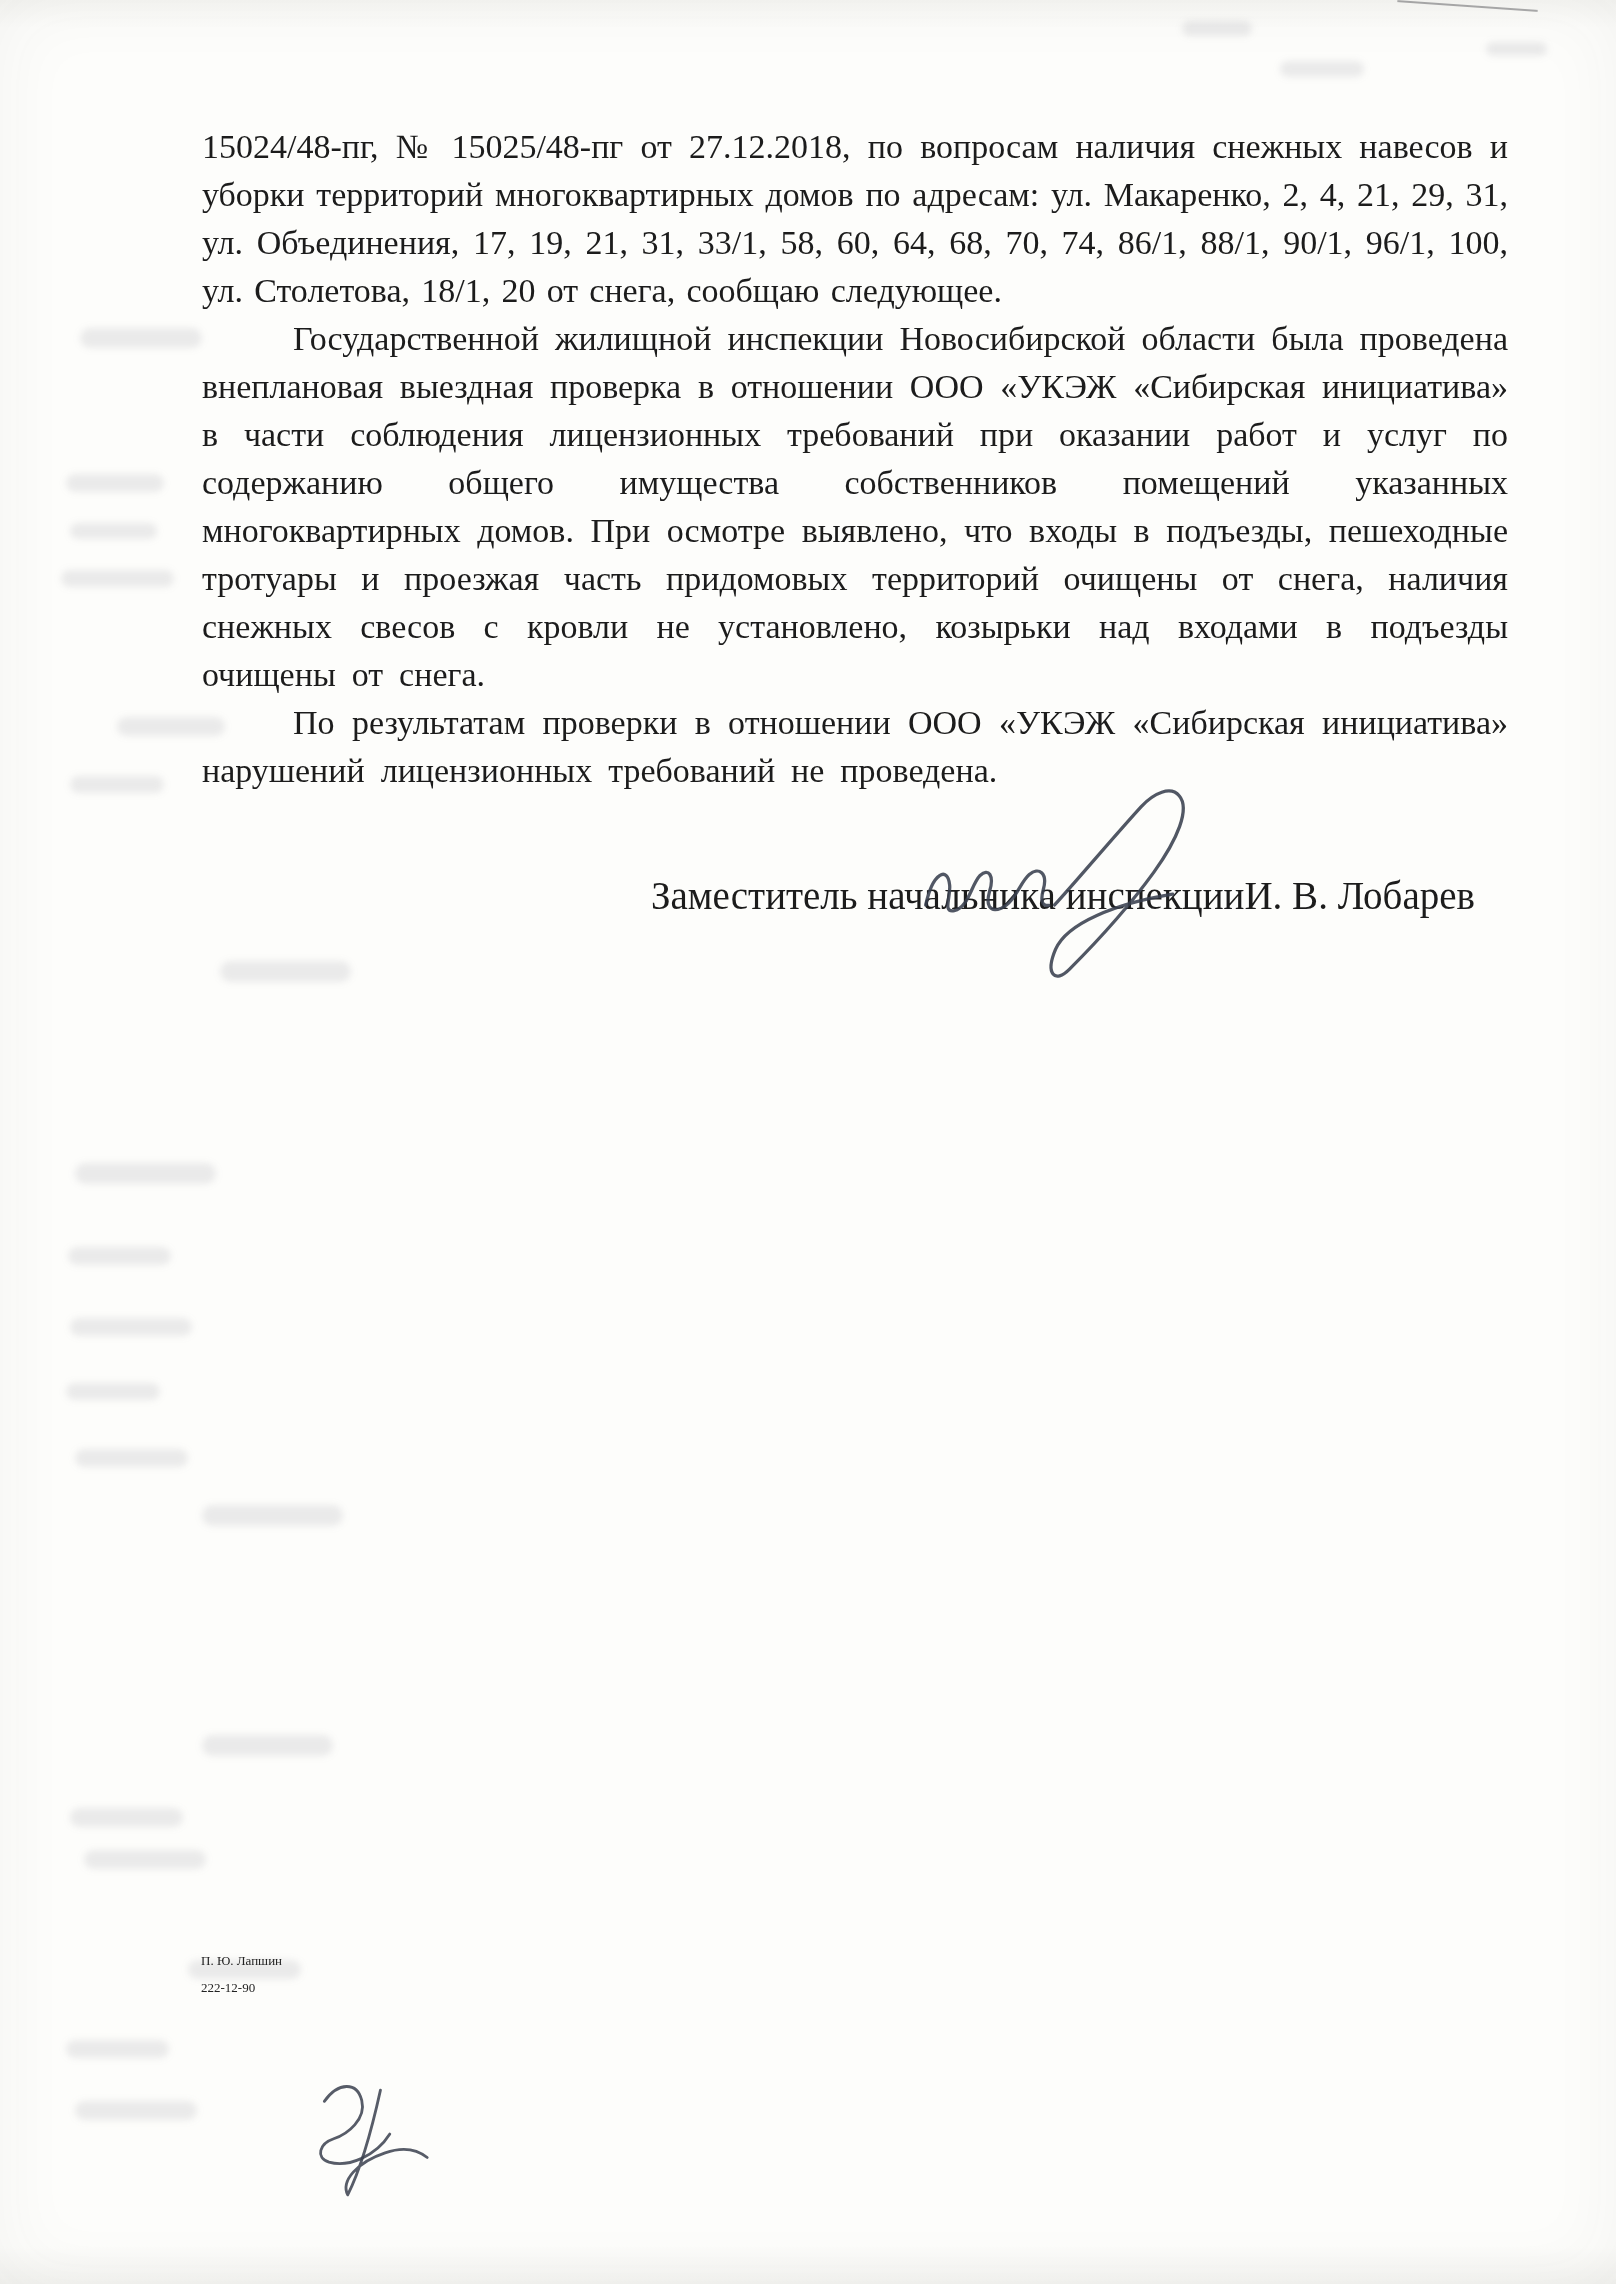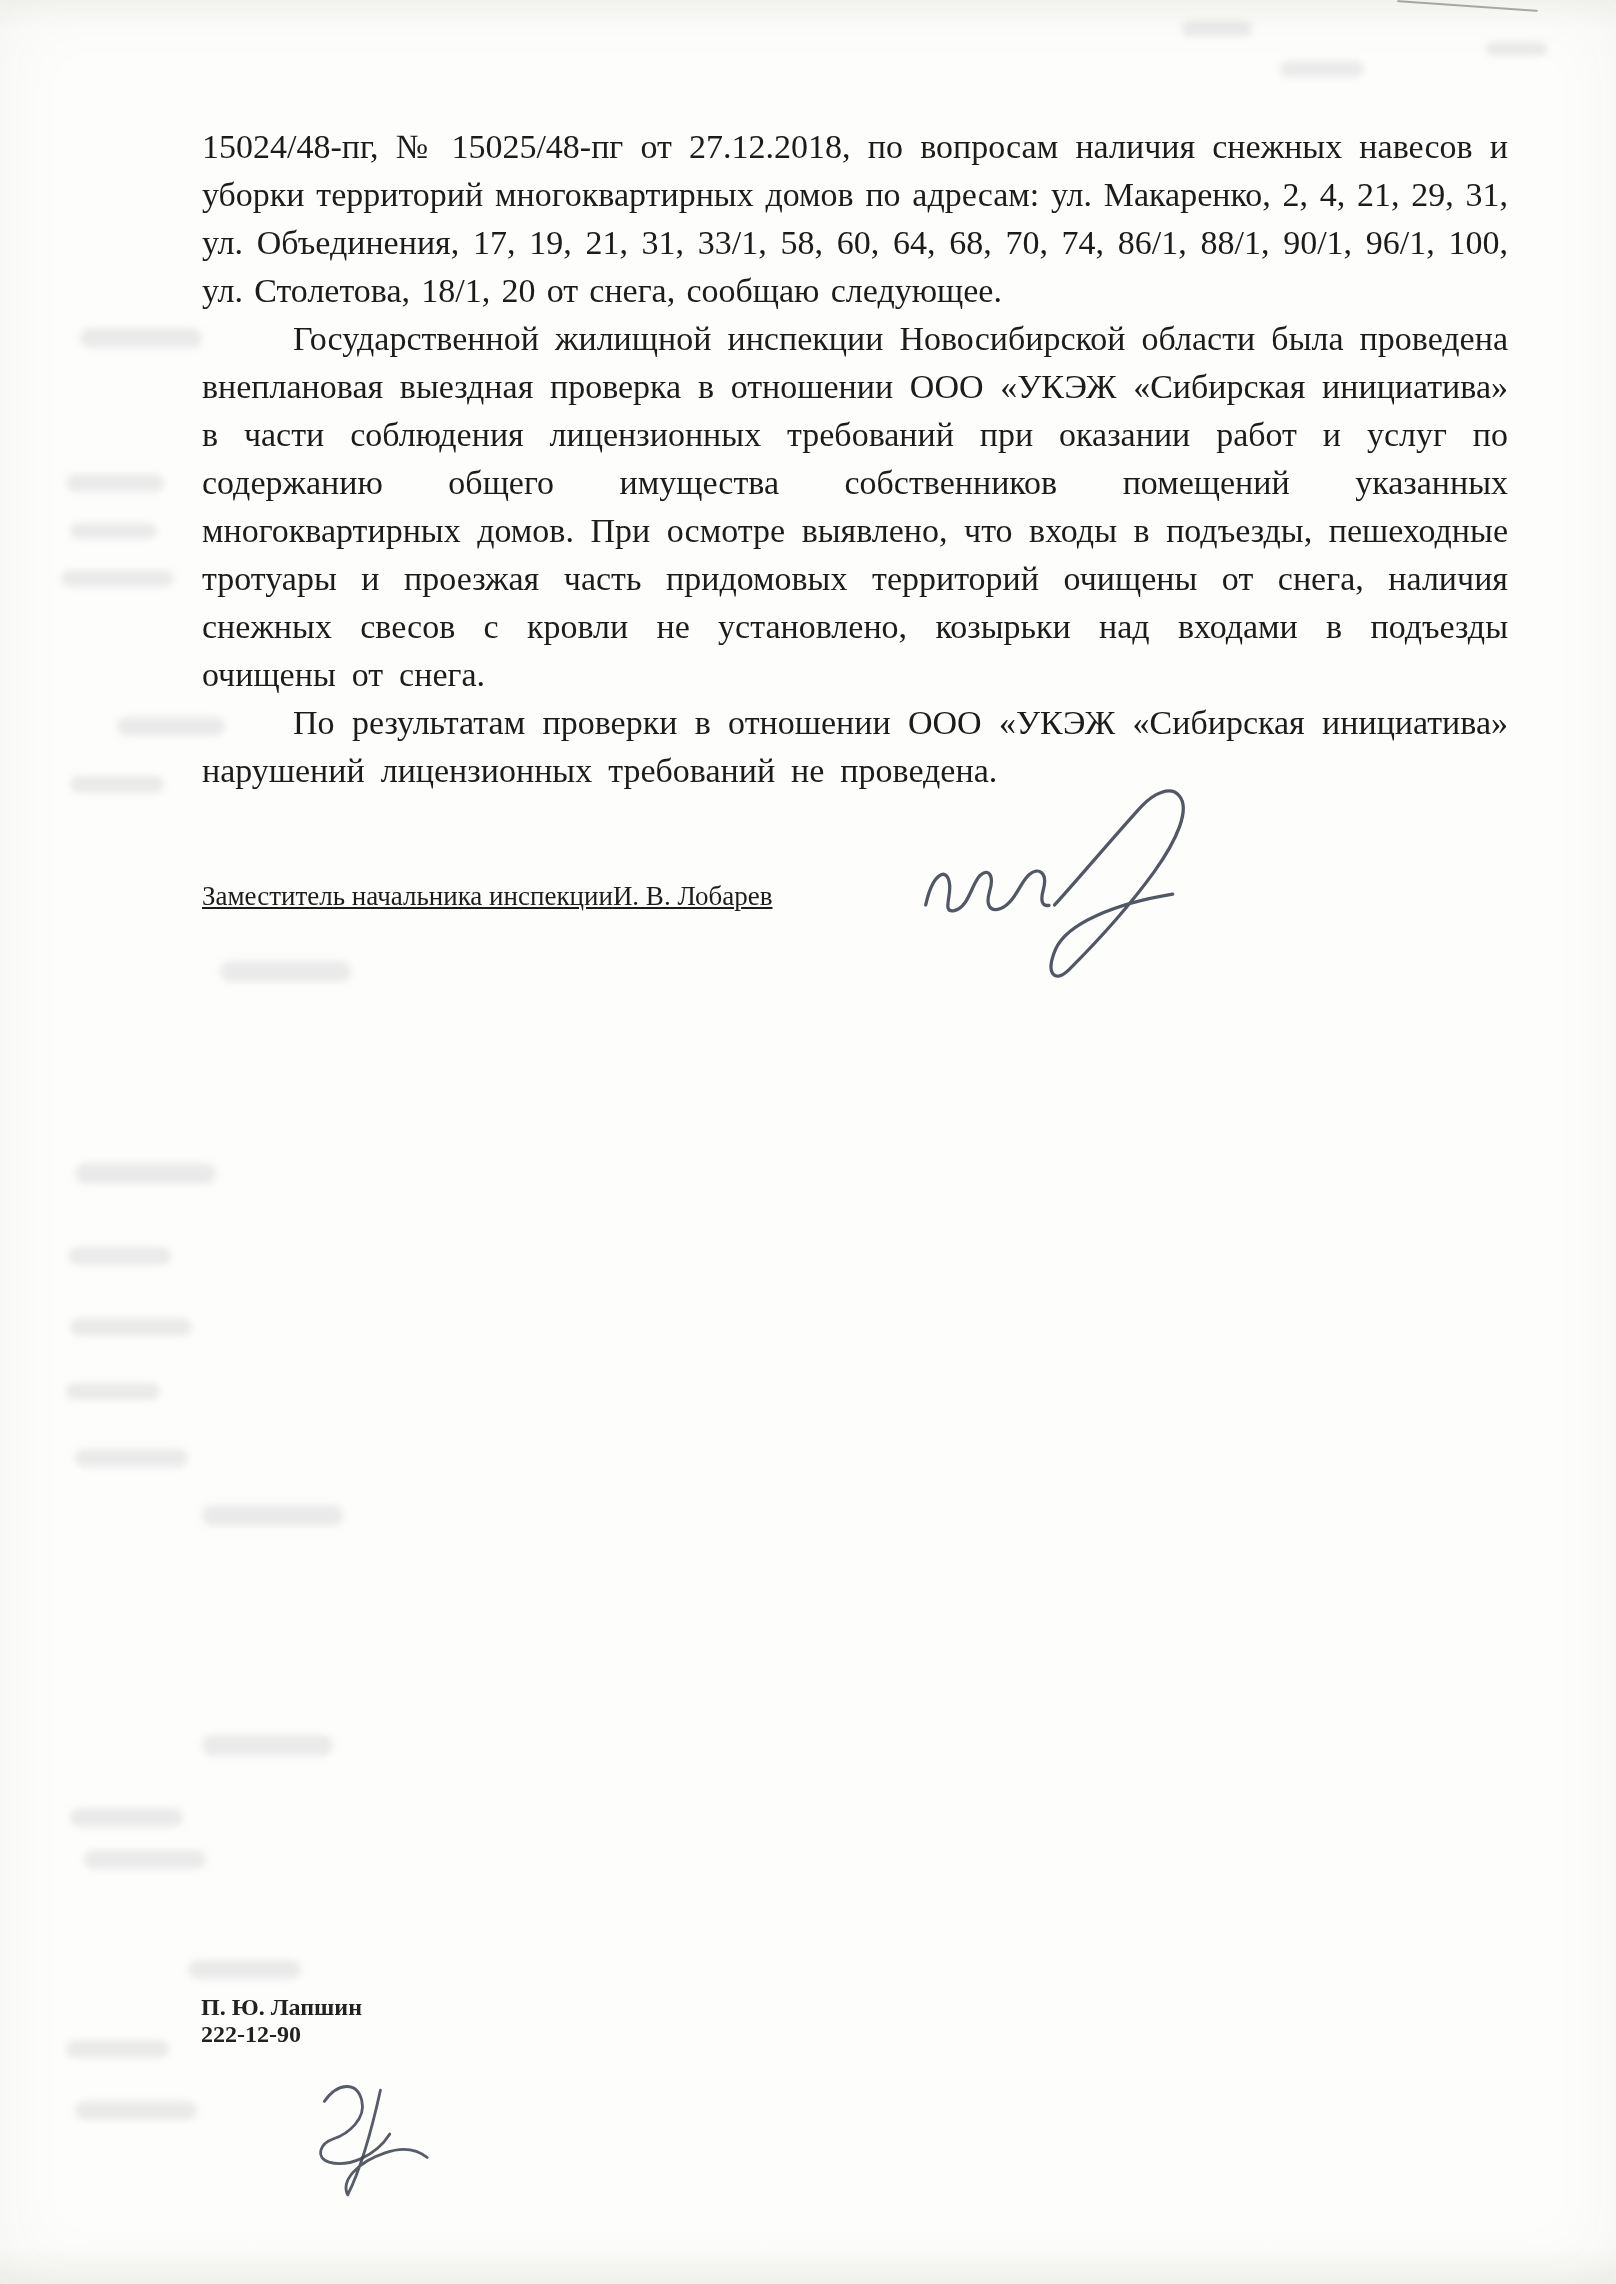--- a/index.html
+++ b/index.html
@@ -33,35 +33,33 @@
     text-align-last: left;
     word-spacing: 0.08em;
   }
   .content p.indent {
     text-indent: 91px;
     word-spacing: 0.22em;
   }
   .sig-row {
     margin-top: 77px;
     display: flex;
-    justify-content: flex-start;
+    justify-content: flex-end;
     align-items: baseline;
-    font-size: 27px;
+    font-size: 39px;
     line-height: 48px;
     padding-right: 33px;
-    text-decoration: underline;
   }
   .footer {
     position: absolute;
     left: 201px;
-    top: 1994px;
-    font-size: 24px;
+    top: 1947px;
+    font-size: 13px;
     line-height: 27px;
     color: #222;
-    font-weight: bold;
   }
   .ink {
     position: absolute;
     pointer-events: none;
   }
   .ink path {
     fill: none;
     stroke: #39404e;
     stroke-width: 7;
     stroke-linecap: round;

